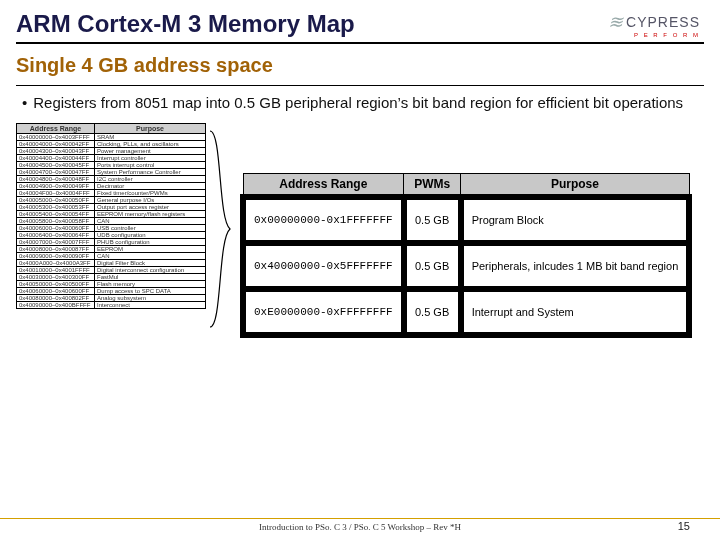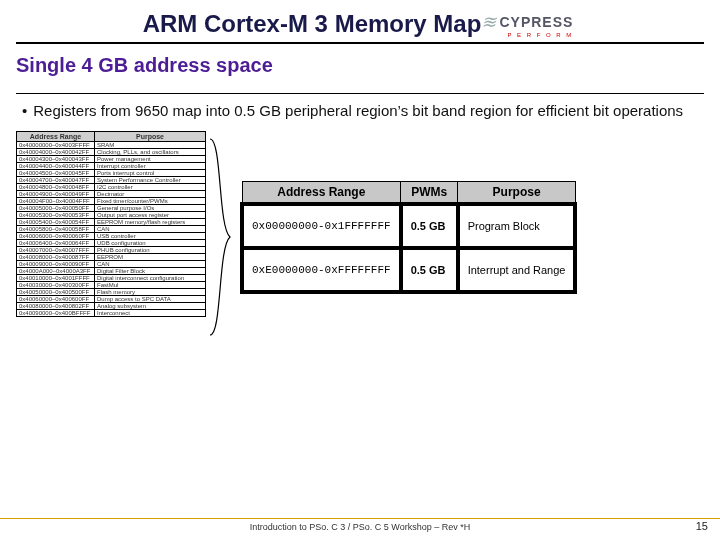--- a/index.html
+++ b/index.html
@@ -5,37 +5,37 @@
   * { box-sizing: border-box; }
   html, body { margin: 0; padding: 0; }
   body {
     width: 720px; height: 540px;
     font-family: Arial, Helvetica, sans-serif;
     background: #fff;
     position: relative;
     overflow: hidden;
   }
   .title-row {
-    display: flex; align-items: center; justify-content: center;
+    display: flex; align-items: center; justify-content: space-between;
     padding: 10px 20px 4px 16px;
   }
   .title {
     font-size: 24px; font-weight: bold; color: #1a1a4a;
   }
   .logo {
     display: flex; align-items: center; gap: 4px;
     color: #5a6a7a; font-size: 11px; letter-spacing: 1px;
   }
   .logo .swoosh { font-size: 18px; color: #9aa; font-style: italic; margin-right: -2px;}
-  .logo .bigC { font-weight: bold; font-size: 14px; color: #556;}
+  .logo .bigC { font-weight: normal; font-size: 14px; color: #556;}
   .logo-sub { font-size: 6px; color: #c00; letter-spacing: 2px; text-align: right; margin-top:-1px;}
   .hr1 { border: 0; border-top: 2px solid #000; margin: 0 16px 6px 16px; }
   .sub {
-    font-size: 20px; font-weight: bold; color: #4c1d95;
-    margin: 4px 16px 2px 16px; padding-bottom: 16px;
+    font-size: 20px; font-weight: bold; color: #a16207;
+    margin: 4px 16px 2px 16px; padding-bottom: 8px;
     border-bottom: 1.5px solid #000;
     display: inline-block; width: calc(100% - 32px);
   }
   .bullet {
     font-size: 15px; color: #111;
     margin: 6px 30px 0 22px; line-height: 1.25;
     display: flex; gap: 6px;
   }
   .bullet .dot { flex: 0 0 auto; }
   .content { position: relative; margin: 10px 16px 0 16px; height: 300px; }
@@ -62,35 +62,35 @@
     position: absolute; left: 224px; top: 50px;
     border: 1.5px solid #000; border-collapse: collapse;
     font-size: 11px; background: #fff;
   }
   .main th {
     background: #c8c8c8; border: 1px solid #000;
     padding: 3px 10px; font-weight: bold; text-align: center;
     font-size: 12px;
   }
   .main td {
-    border: 4px solid #000000; padding: 14px 8px;
+    border: 6px solid #000000; padding: 14px 8px;
     font-family: Arial, sans-serif;
   }
   .main td.addr { font-family: "Courier New", monospace; font-size: 11px; }
-  .main td.size { text-align: left; white-space: nowrap; font-weight: bold; }
+  .main td.size { text-align: center; white-space: nowrap; }
 
   .footer {
     position: absolute; left: 0; right: 0; bottom: 8px;
     border-top: 1.5px solid #d4a000;
     padding-top: 3px;
     display: flex; justify-content: center;
-    font-size: 9px; color: #333;
+    font-size: 9px; color: #333; font-family: Liberation Serif, serif;
   }
   .pagenum {
-    position: absolute; right: 12px; bottom: 8px;
+    position: absolute; right: 30px; bottom: 8px;
     font-size: 11px; color: #222;
   }
 </style>
 </head>
 <body>
 
 
 
 <div class="title-row">
   <div class="title">ARM Cortex-M 3 Memory Map</div>
@@ -101,21 +101,21 @@
     </div>
     <div class="logo-sub">P E R F O R M</div>
   </div>
 </div>
 <hr class="hr1">
 
 <div class="sub">Single 4 GB address space</div>
 
 <div class="bullet">
   <span class="dot">•</span>
-  <span>Registers from 9650 map into 0.5 GB peripheral region’s bit band region for efficient bit operations</span>
+  <span>Registers from 8051 map into 0.5 GB peripheral region’s bit band region for efficient bit operations</span>
 </div>
 
 <div class="content">
   <table class="mini">
     <thead>
         <tr>
       <th>Address Range</th>
       <th>Purpose</th>
     </tr>
       </thead>
@@ -237,23 +237,28 @@
       <th>Purpose</th>
     </tr>
       </thead>
     <tbody id="main-body">
         <tr>
           <td class="addr">0x00000000-0x1FFFFFFF</td>
           <td class="size">0.5 GB</td>
           <td>Program Block</td>
         </tr>
         <tr>
+          <td class="addr">0x40000000-0x5FFFFFFF</td>
+          <td class="size">0.5 GB</td>
+          <td>Peripherals, inlcudes 1 MB bit band region</td>
+        </tr>
+        <tr>
           <td class="addr">0xE0000000-0xFFFFFFFF</td>
           <td class="size">0.5 GB</td>
-          <td>Interrupt and Range</td>
+          <td>Interrupt and System</td>
         </tr>
       </tbody>
   </table>
 </div>
 
 <div class="footer">
   <span>Introduction to PSo. C 3 / PSo. C 5 Workshop – Rev *H</span>
 </div>
 <div class="pagenum">15</div>
 

